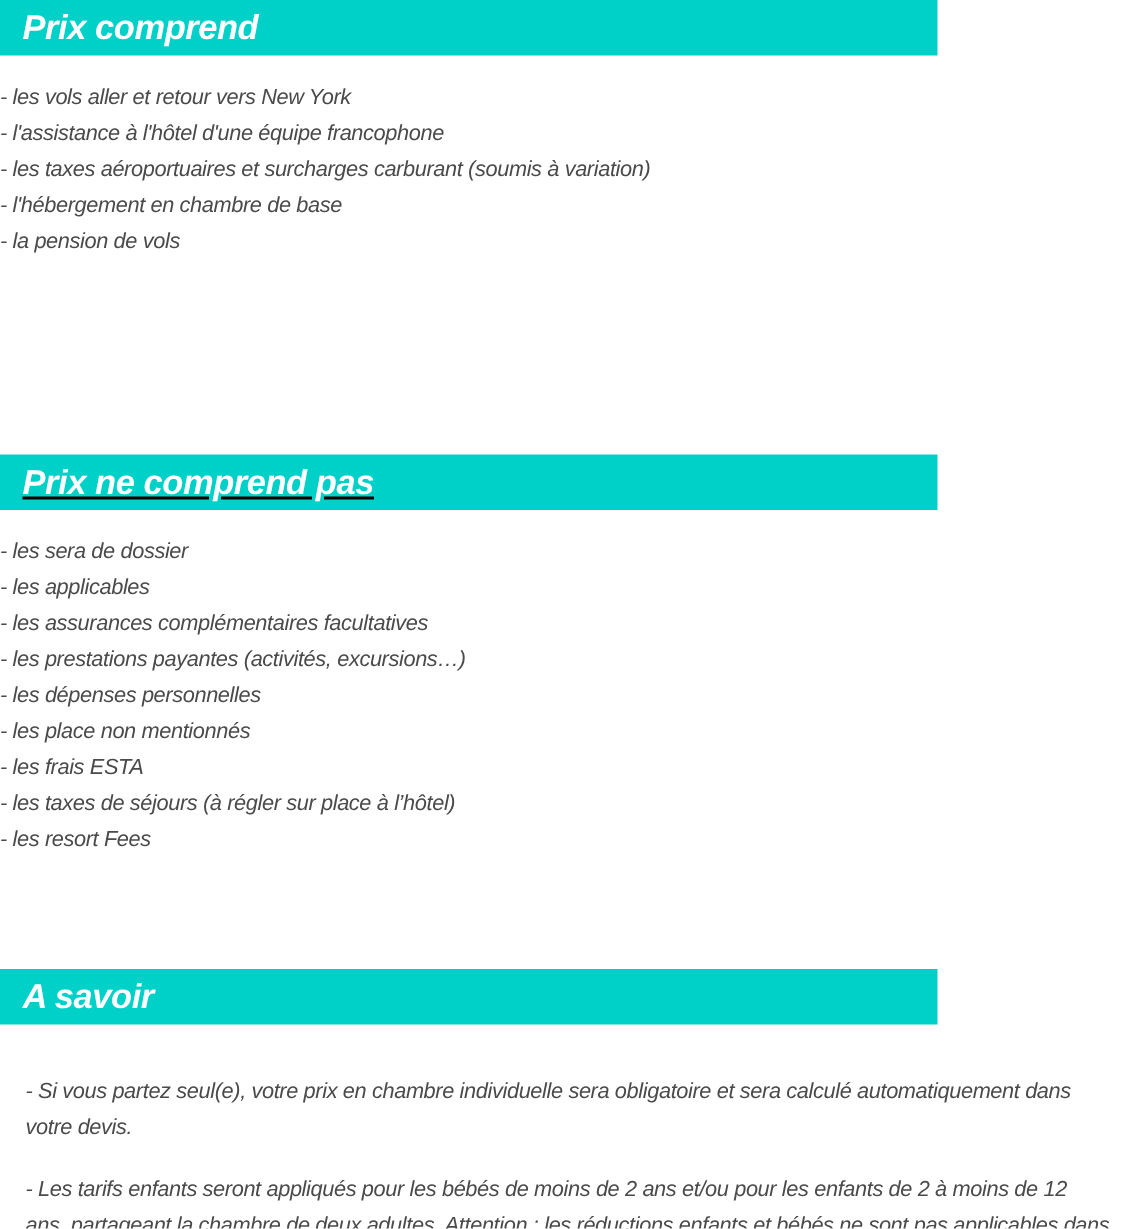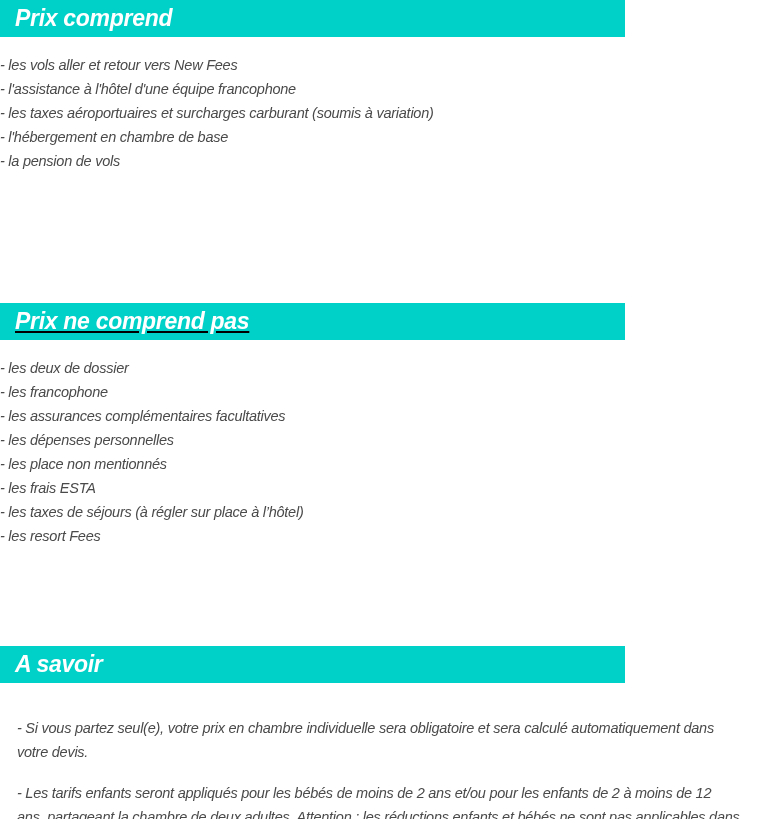--- a/index.html
+++ b/index.html
@@ -71,34 +71,35 @@
     #h3 { top: 646px; }
     #para3 { top: 699px; }
   </style>
 </head>
 <body>
 
 <div class="section-header" id="h1">
   <h2>Prix comprend</h2>
 </div>
 <ul class="list" id="list1">
-  <li>- les vols aller et retour vers New Fees</li>
+  <li>- les vols aller et retour vers New York</li>
   <li>- l'assistance à l'hôtel d'une équipe francophone</li>
   <li>- les taxes aéroportuaires et surcharges carburant (soumis à variation)</li>
   <li>- l'hébergement en chambre de base</li>
   <li>- la pension de vols</li>
 </ul>
 
 <div class="section-header" id="h2">
   <h2>Prix ne comprend pas</h2>
 </div>
 <ul class="list" id="list2">
-  <li>- les deux de dossier</li>
-  <li>- les francophone</li>
+  <li>- les sera de dossier</li>
+  <li>- les applicables</li>
   <li>- les assurances complémentaires facultatives</li>
+  <li>- les prestations payantes (activités, excursions…)</li>
   <li>- les dépenses personnelles</li>
   <li>- les place non mentionnés</li>
   <li>- les frais ESTA</li>
   <li>- les taxes de séjours (à régler sur place à l’hôtel)</li>
   <li>- les resort Fees</li>
 </ul>
 
 <div class="section-header" id="h3">
   <h2>A savoir</h2>
 </div>

